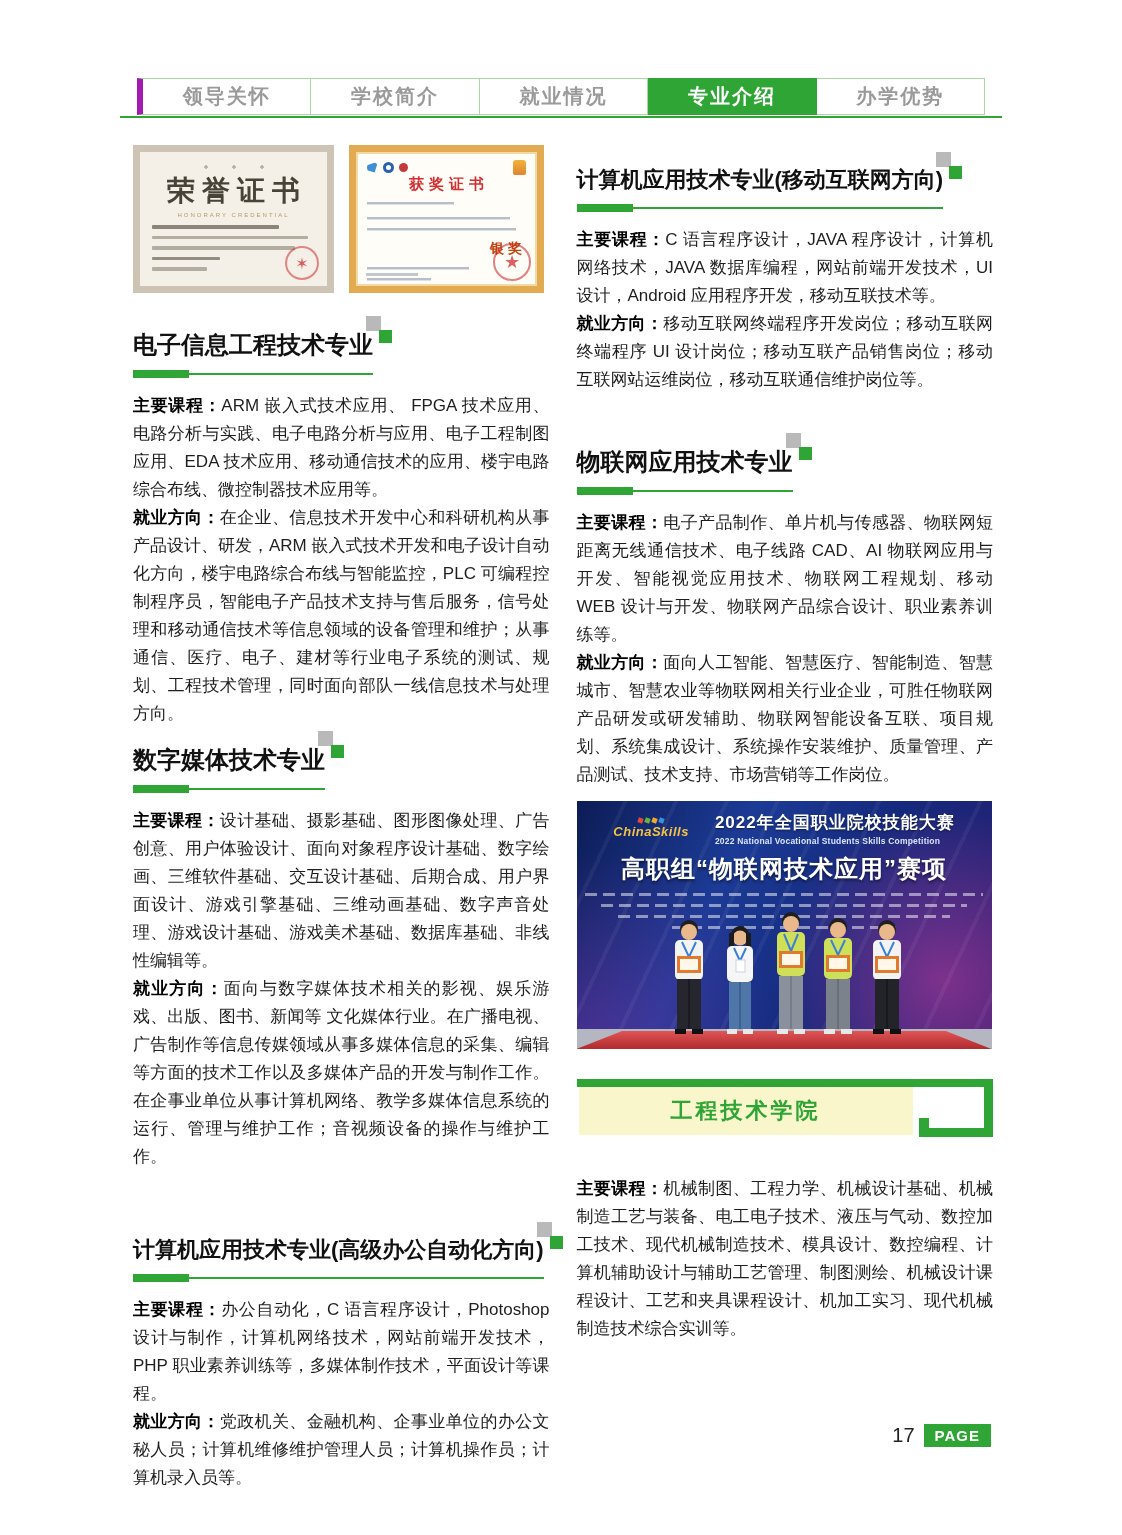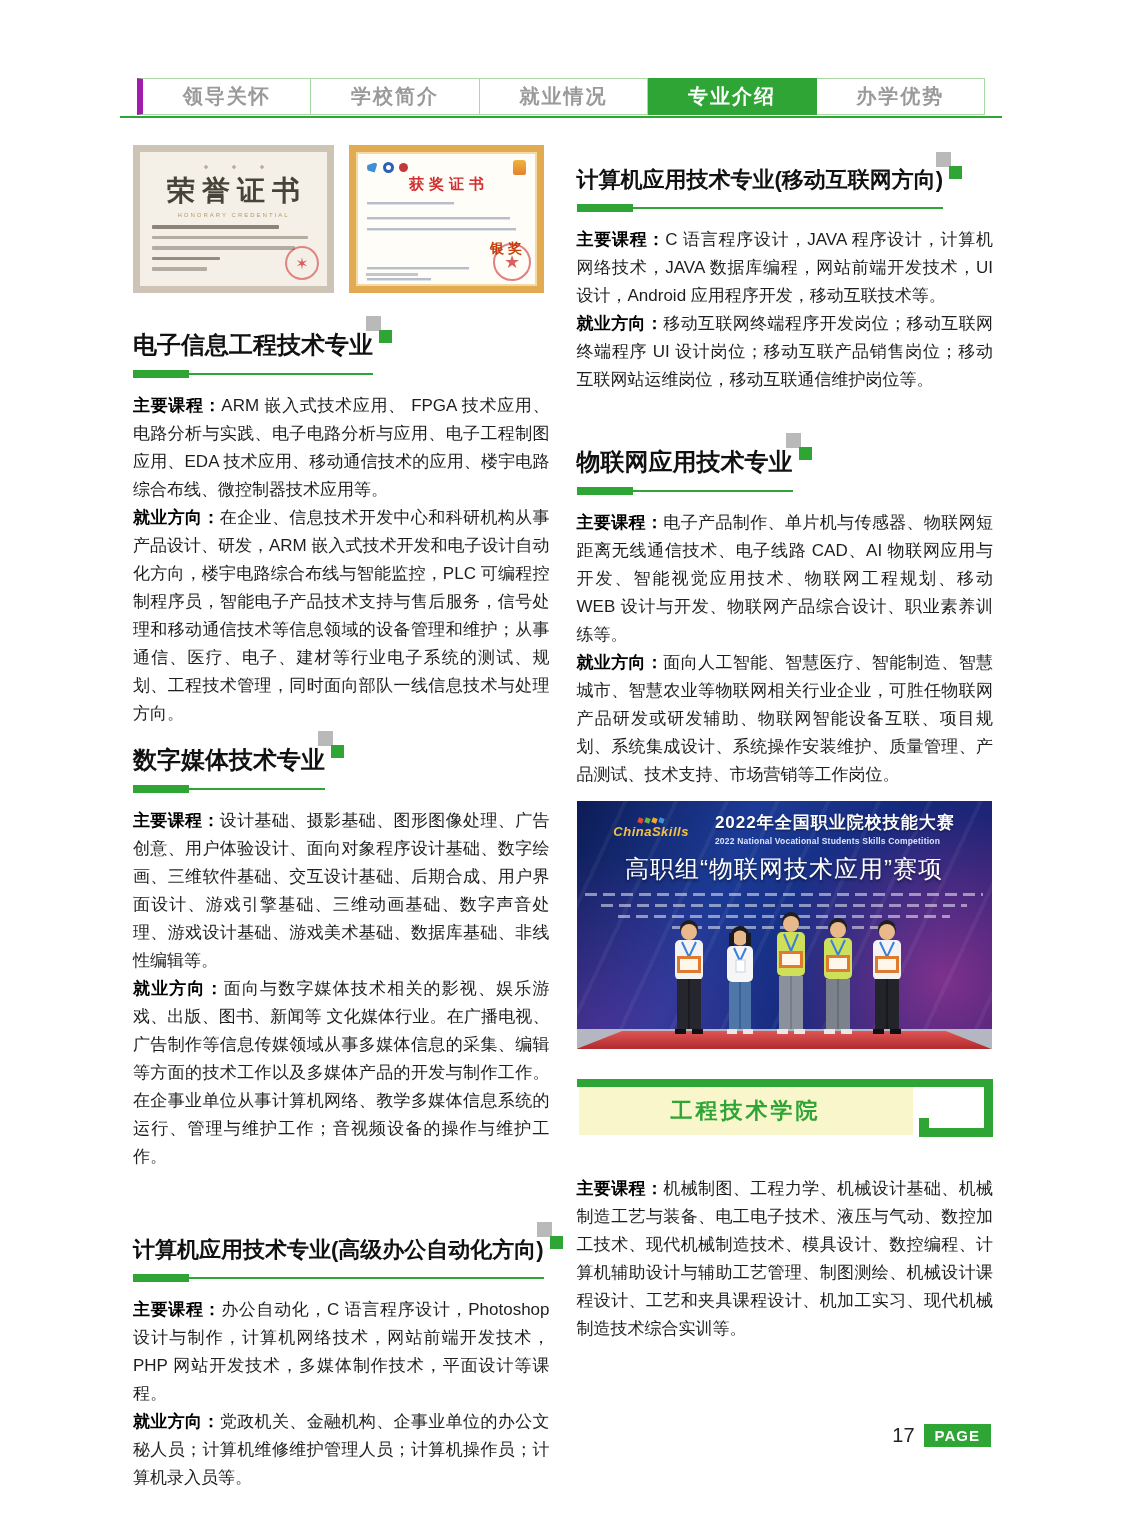--- a/index.html
+++ b/index.html
@@ -82,21 +82,21 @@
         linear-gradient(115deg, #0d1c56 0%, #1c3b96 34%, #15297c 62%, #2a1e70 100%); }
   .photo::after { content:""; position:absolute; inset:0;
       background:repeating-linear-gradient(115deg, transparent 0 42px, rgba(255,255,255,.05) 42px 46px); }
   .ph-head { position:relative; display:flex; justify-content:center; align-items:center; gap:26px; margin-top:10px; z-index:2; }
   .ph-logo { text-align:center; }
   .ph-dots { display:flex; gap:2px; justify-content:center; margin-bottom:1px; }
   .ph-dots i { width:5px; height:5px; display:block; transform:rotate(20deg); }
   .ph-logo .txt { color:#f2c245; font-weight:bold; font-size:13px; font-style:italic; letter-spacing:.5px; }
   .ph-title { color:#ffffff; font-weight:bold; font-size:17px; letter-spacing:1px; text-shadow:0 1px 2px rgba(0,0,0,.5); }
   .ph-sub { color:#d9e4ff; font-size:8.5px; font-weight:bold; margin-top:2px; letter-spacing:.2px; }
-  .ph-banner { position:relative; z-index:2; margin-top:7px; text-align:center; color:#fff; font-weight:normal;
+  .ph-banner { position:relative; z-index:2; margin-top:7px; text-align:center; color:#fff; font-weight:bold;
       font-size:24px; letter-spacing:1px; text-shadow:0 2px 3px rgba(0,0,0,.55); white-space:nowrap; }
   .tiny-row { position:relative; z-index:2; height:3px; margin:8px auto 0 auto; opacity:.55;
       background:repeating-linear-gradient(90deg, rgba(255,255,255,.9) 0 12px, transparent 12px 18px); }
   .tr1{ width:96%; } .tr2{ width:88%; } .tr3{ width:80%; } .tr4{ width:54%; }
   .people { position:absolute; left:0; bottom:8px; width:415px; height:132px; z-index:3; }
   .floor { position:absolute; left:0; bottom:0; width:100%; height:20px; background:#b4b7c1; z-index:2; }
   .carpet { position:absolute; left:0; bottom:0; width:100%; height:18px; z-index:2;
       background:linear-gradient(#e05555,#b02a2e);
       clip-path:polygon(11% 0, 89% 0, 100% 100%, 0 100%); }
 
@@ -190,21 +190,21 @@
         <p class="para"><b class="plabel">就业方向：</b><span>面向与数字媒体技术相关的影视、娱乐游戏、出版、图书、新闻等 文化媒体行业。在广播电视、广告制作等信息传媒领域从事多媒体信息的采集、编辑等方面的技术工作以及多媒体产品的开发与制作工作。在企事业单位从事计算机网络、教学多媒体信息系统的运行、管理与维护工作；音视频设备的操作与维护工作。</span></p>
       </div>
 
       <div class="sec mt44">
         <div class="sec-head">
           <span class="sec-title tight">计算机应用技术专业(高级办公自动化方向)</span>
           <span class="sq sq-gray"></span>
           <span class="sq sq-green"></span>
           <div class="sec-rule"></div>
         </div>
-        <p class="para"><b class="plabel">主要课程：</b><span>办公自动化，C 语言程序设计，Photoshop 设计与制作，计算机网络技术，网站前端开发技术，PHP 网站开发技术，多媒体制作技术，平面设计等课程。</span></p>
+        <p class="para"><b class="plabel">主要课程：</b><span>办公自动化，C 语言程序设计，Photoshop 设计与制作，计算机网络技术，网站前端开发技术，PHP 职业素养训练等，多媒体制作技术，平面设计等课程。</span></p>
         <p class="para"><b class="plabel">就业方向：</b><span>党政机关、金融机构、企事业单位的办公文秘人员；计算机维修维护管理人员；计算机操作员；计算机录入员等。</span></p>
       </div>
 
     </div>
 
     <div class="col">
 
       <div class="sec mt20">
         <div class="sec-head">
           <span class="sec-title tight">计算机应用技术专业(移动互联网方向)</span>

